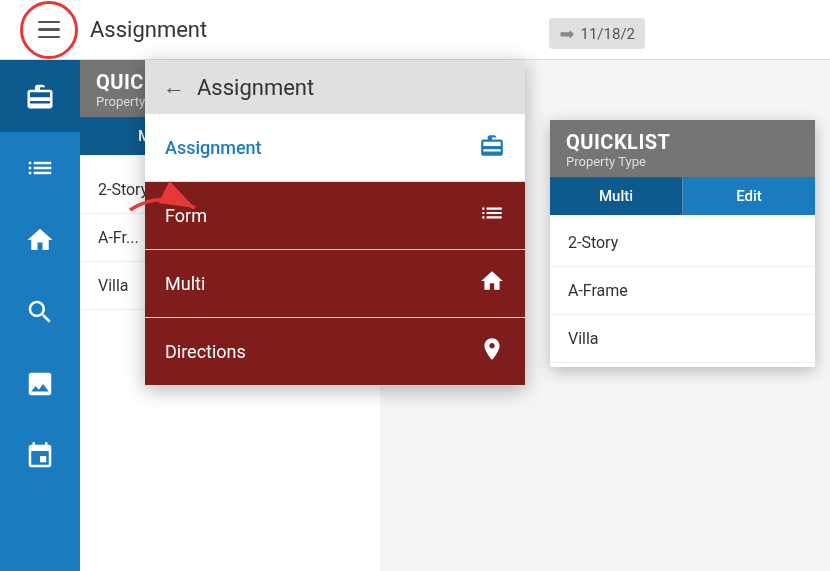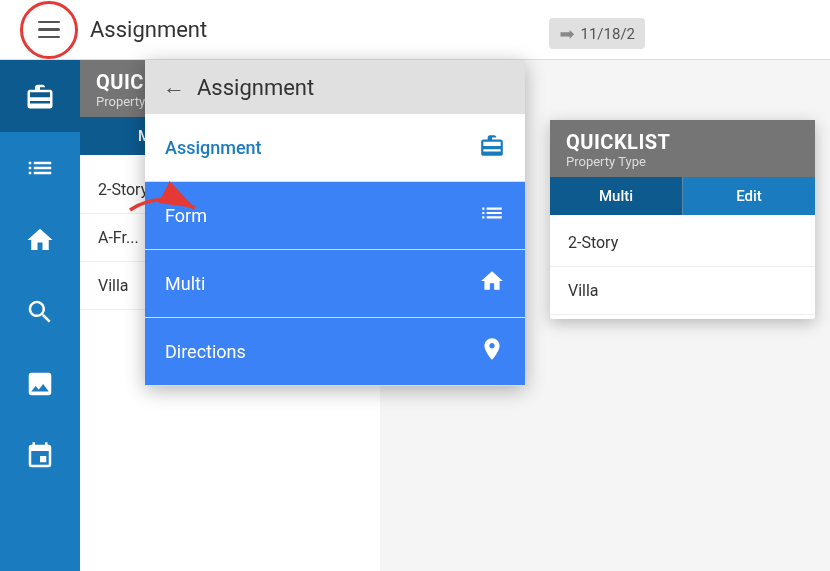--- a/index.html
+++ b/index.html
@@ -210,21 +210,21 @@
     .dropdown-item.assignment-row {
       background: #fff;
     }
 
     .dropdown-item.assignment-row .dropdown-item-label {
       color: #1b7bbf;
       font-weight: 500;
     }
 
     .dropdown-item.blue-row {
-      background: #3b82f6;
+      background: #7f1d1d;
     }
 
     .dropdown-item.blue-row .dropdown-item-label {
       color: #fff;
     }
 
     .item-icon {
       font-size: 22px;
       color: #fff;
     }
@@ -459,15 +459,16 @@
   <div class="quicklist-header-front">
     <div class="quicklist-title-front">QUICKLIST</div>
     <div class="quicklist-subtitle-front">Property Type</div>
   </div>
   <div class="quicklist-tabs-front">
     <div class="quicklist-tab-front active">Multi</div>
     <div class="quicklist-tab-front">Edit</div>
   </div>
   <div class="quicklist-items-front">
     <div class="quicklist-item-front">2-Story</div>
+    <div class="quicklist-item-front">A-Frame</div>
     <div class="quicklist-item-front">Villa</div>
   </div>
 </div>
 
 </body></html>

